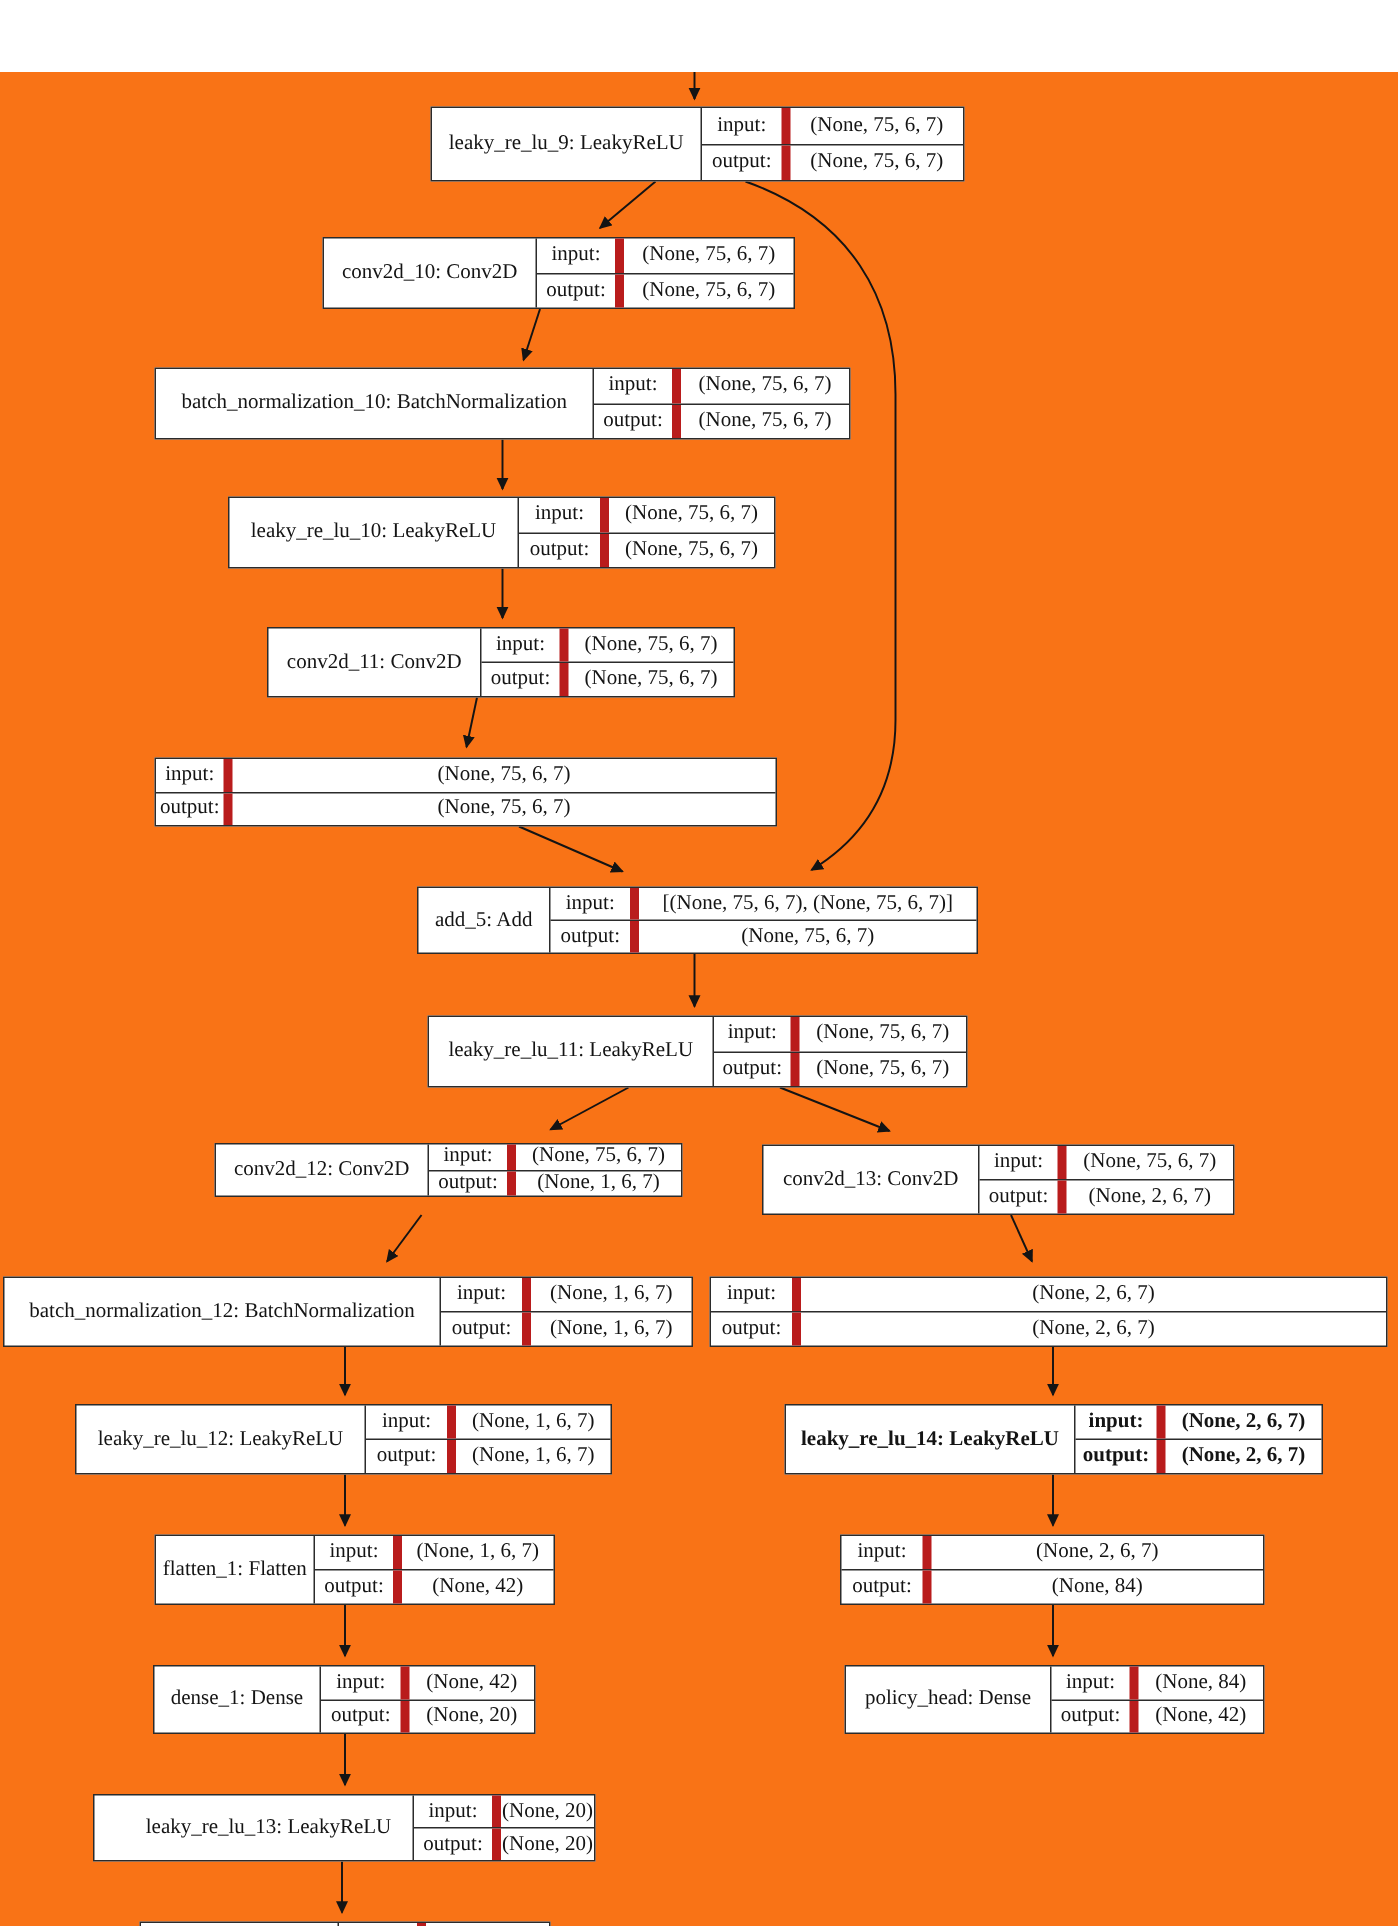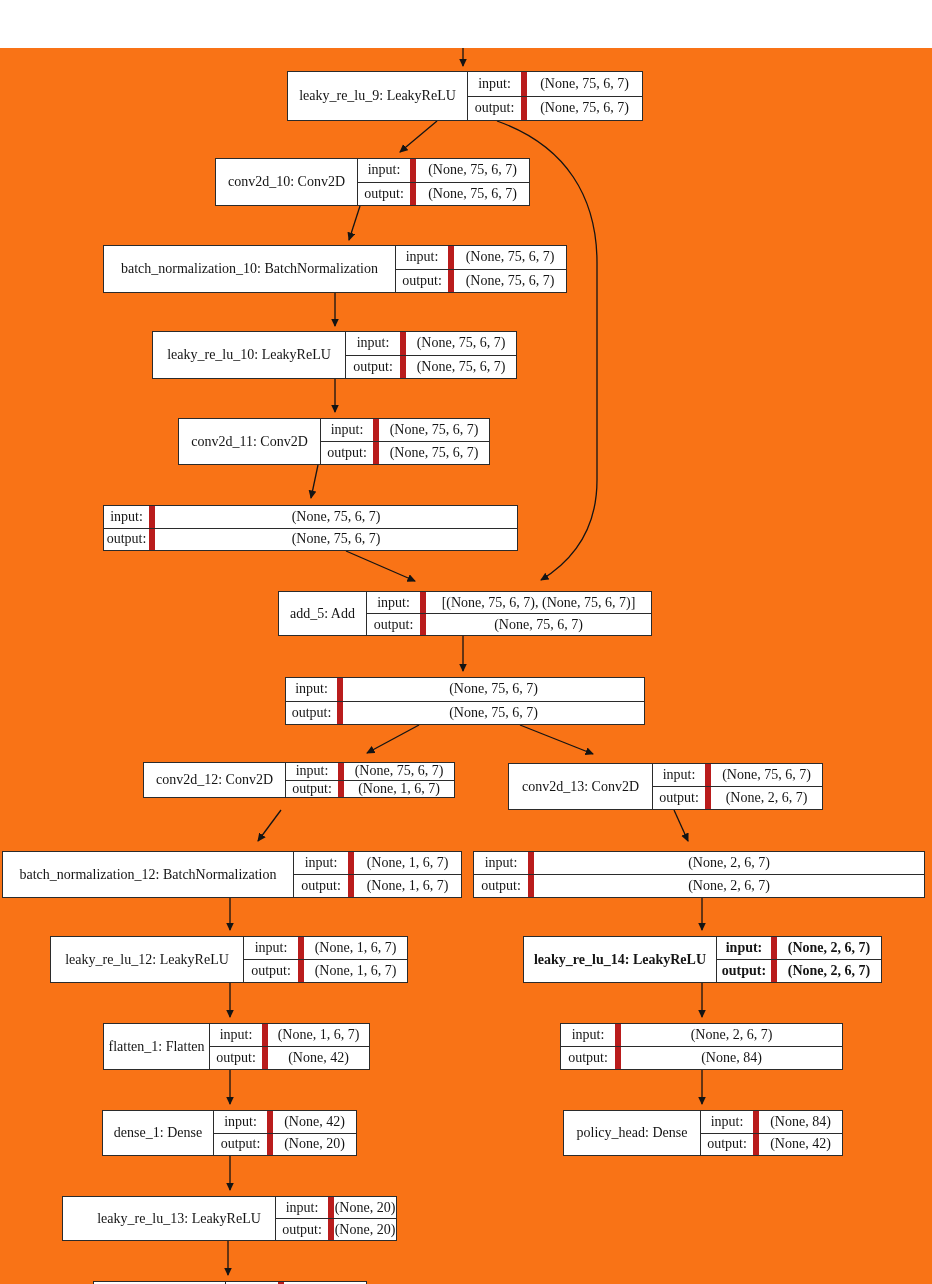--- a/index.html
+++ b/index.html
@@ -165,20 +165,21 @@
             <div class="iolabel" style="width: 59px;">input:</div>
             <div class="ioval">[(None, 75, 6, 7), (None, 75, 6, 7)]</div>
           </div>
           <div class="iorow">
             <div class="iolabel" style="width: 59px;">output:</div>
             <div class="ioval">(None, 75, 6, 7)</div>
           </div>
         </div>
       </div>
       <div class="node" style="left: 285px; top: 629px; width: 360px; height: 48px;">
+        <div class="ncell" style="width: 190px;">leaky_re_lu_11: LeakyReLU</div>
         <div class="io">
           <div class="iorow first">
             <div class="iolabel" style="width: 57px;">input:</div>
             <div class="ioval">(None, 75, 6, 7)</div>
           </div>
           <div class="iorow">
             <div class="iolabel" style="width: 57px;">output:</div>
             <div class="ioval">(None, 75, 6, 7)</div>
           </div>
         </div>

